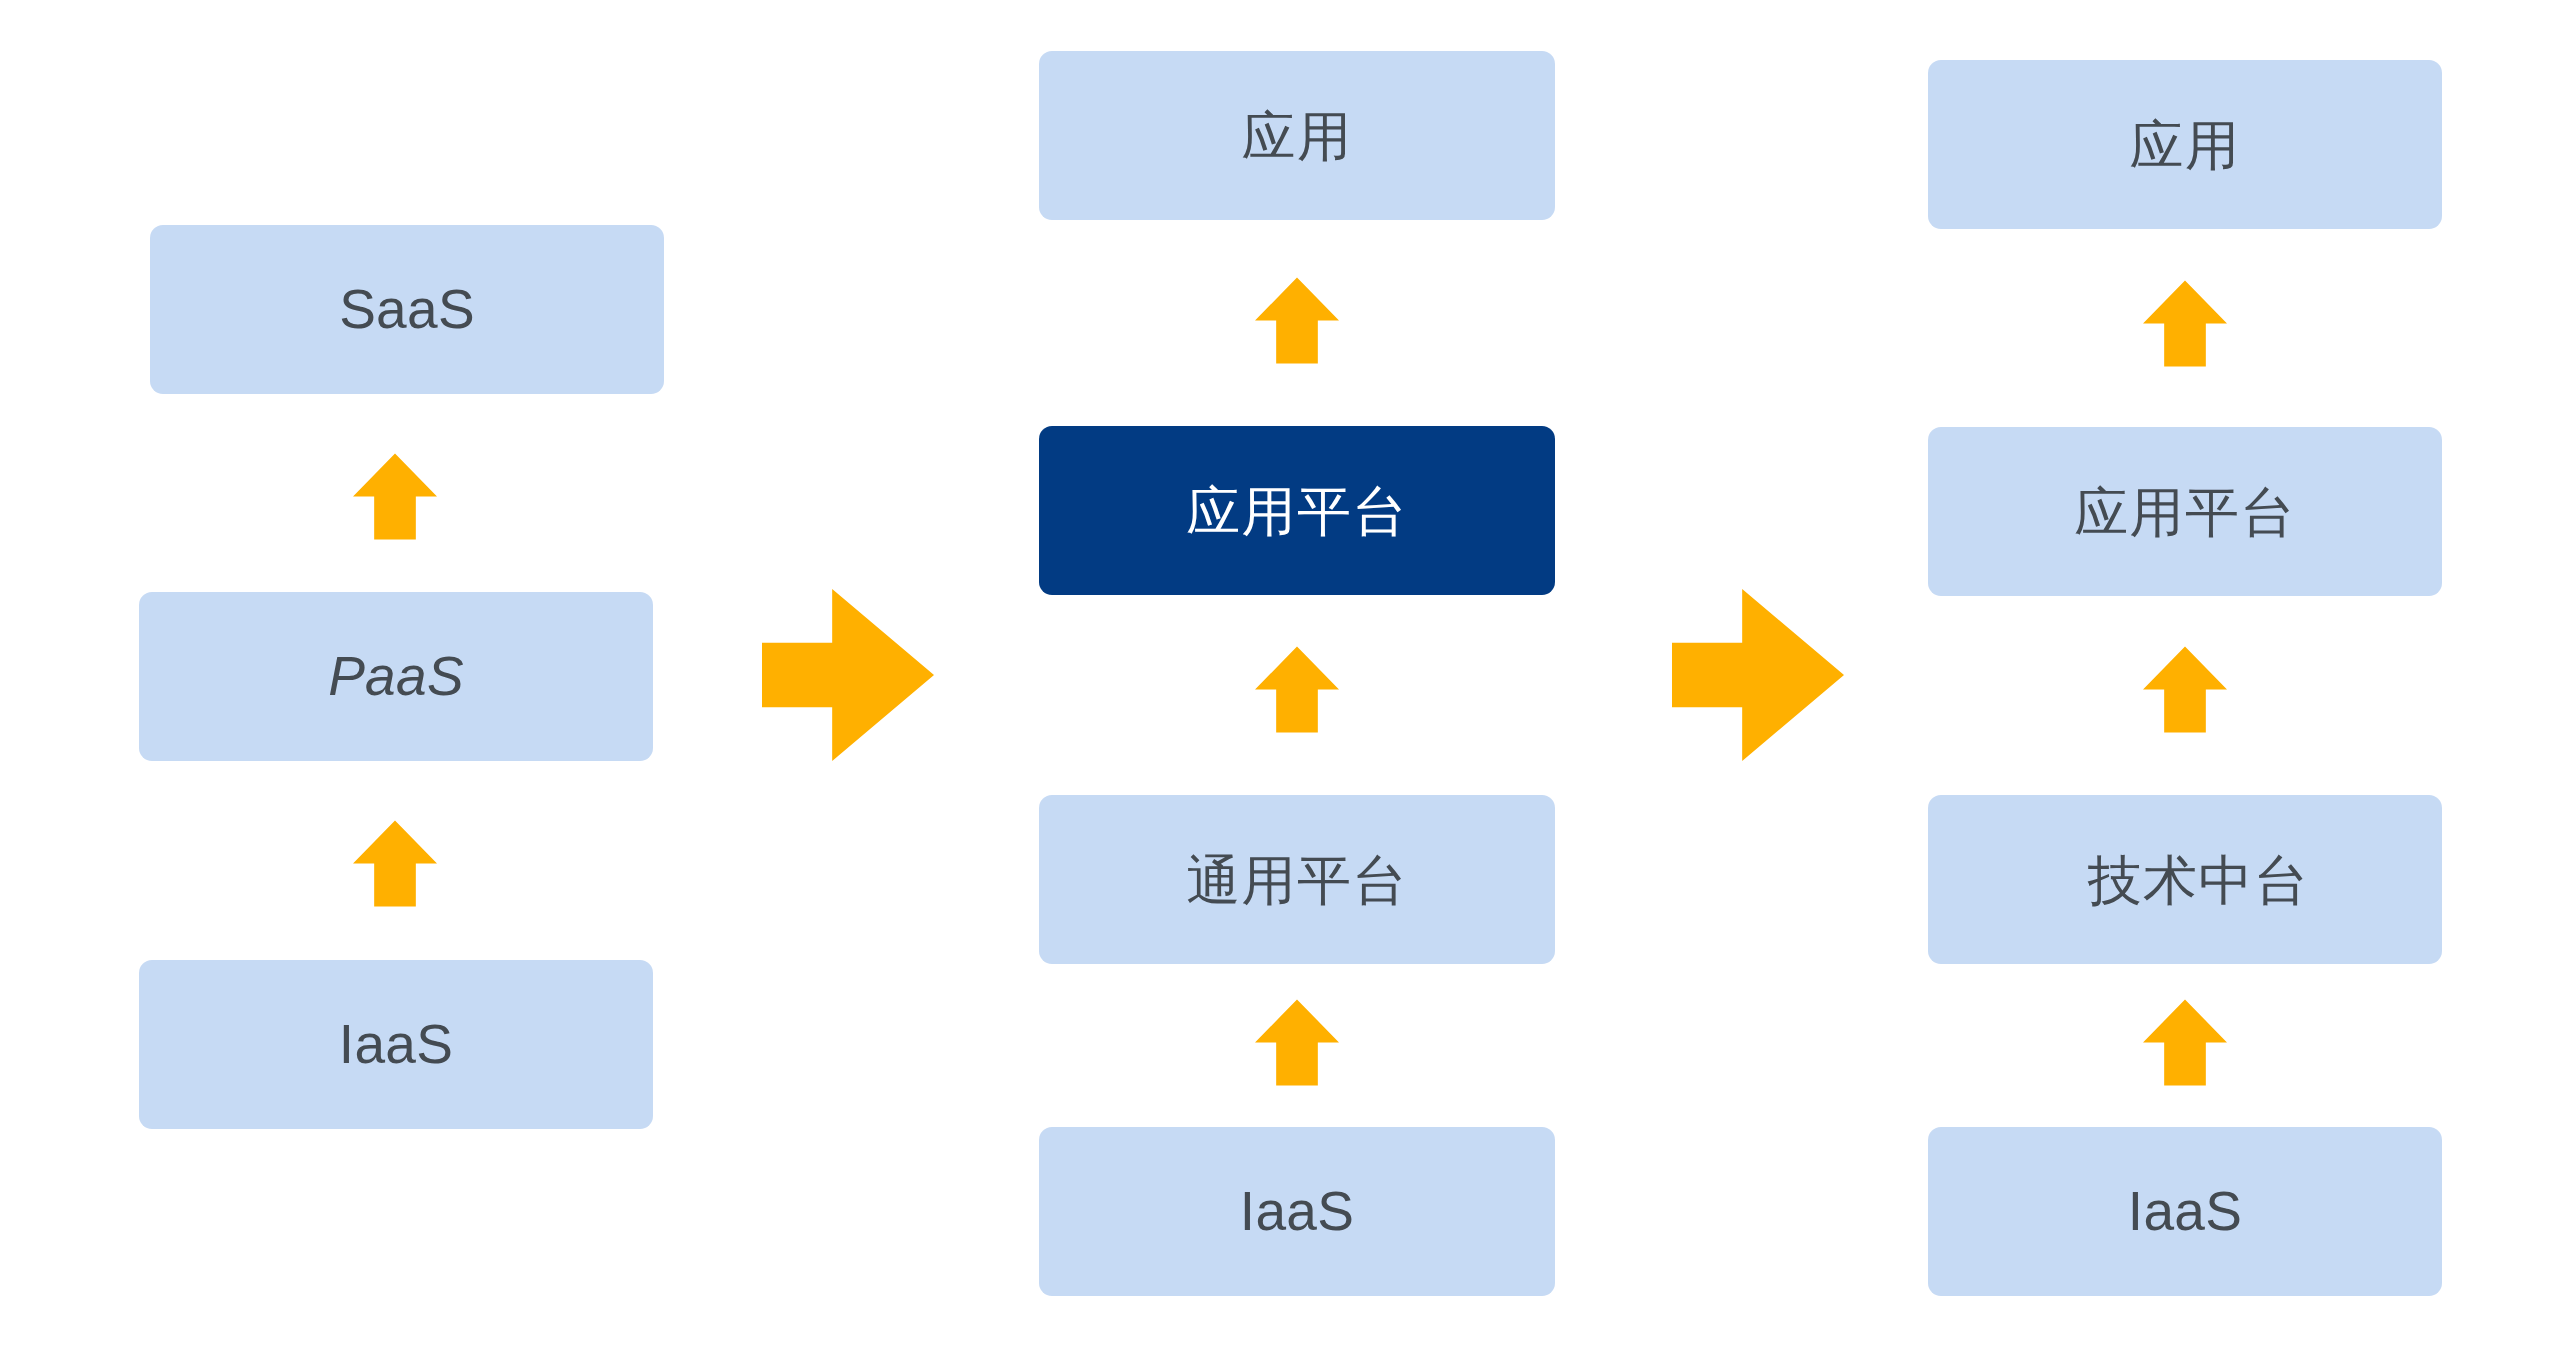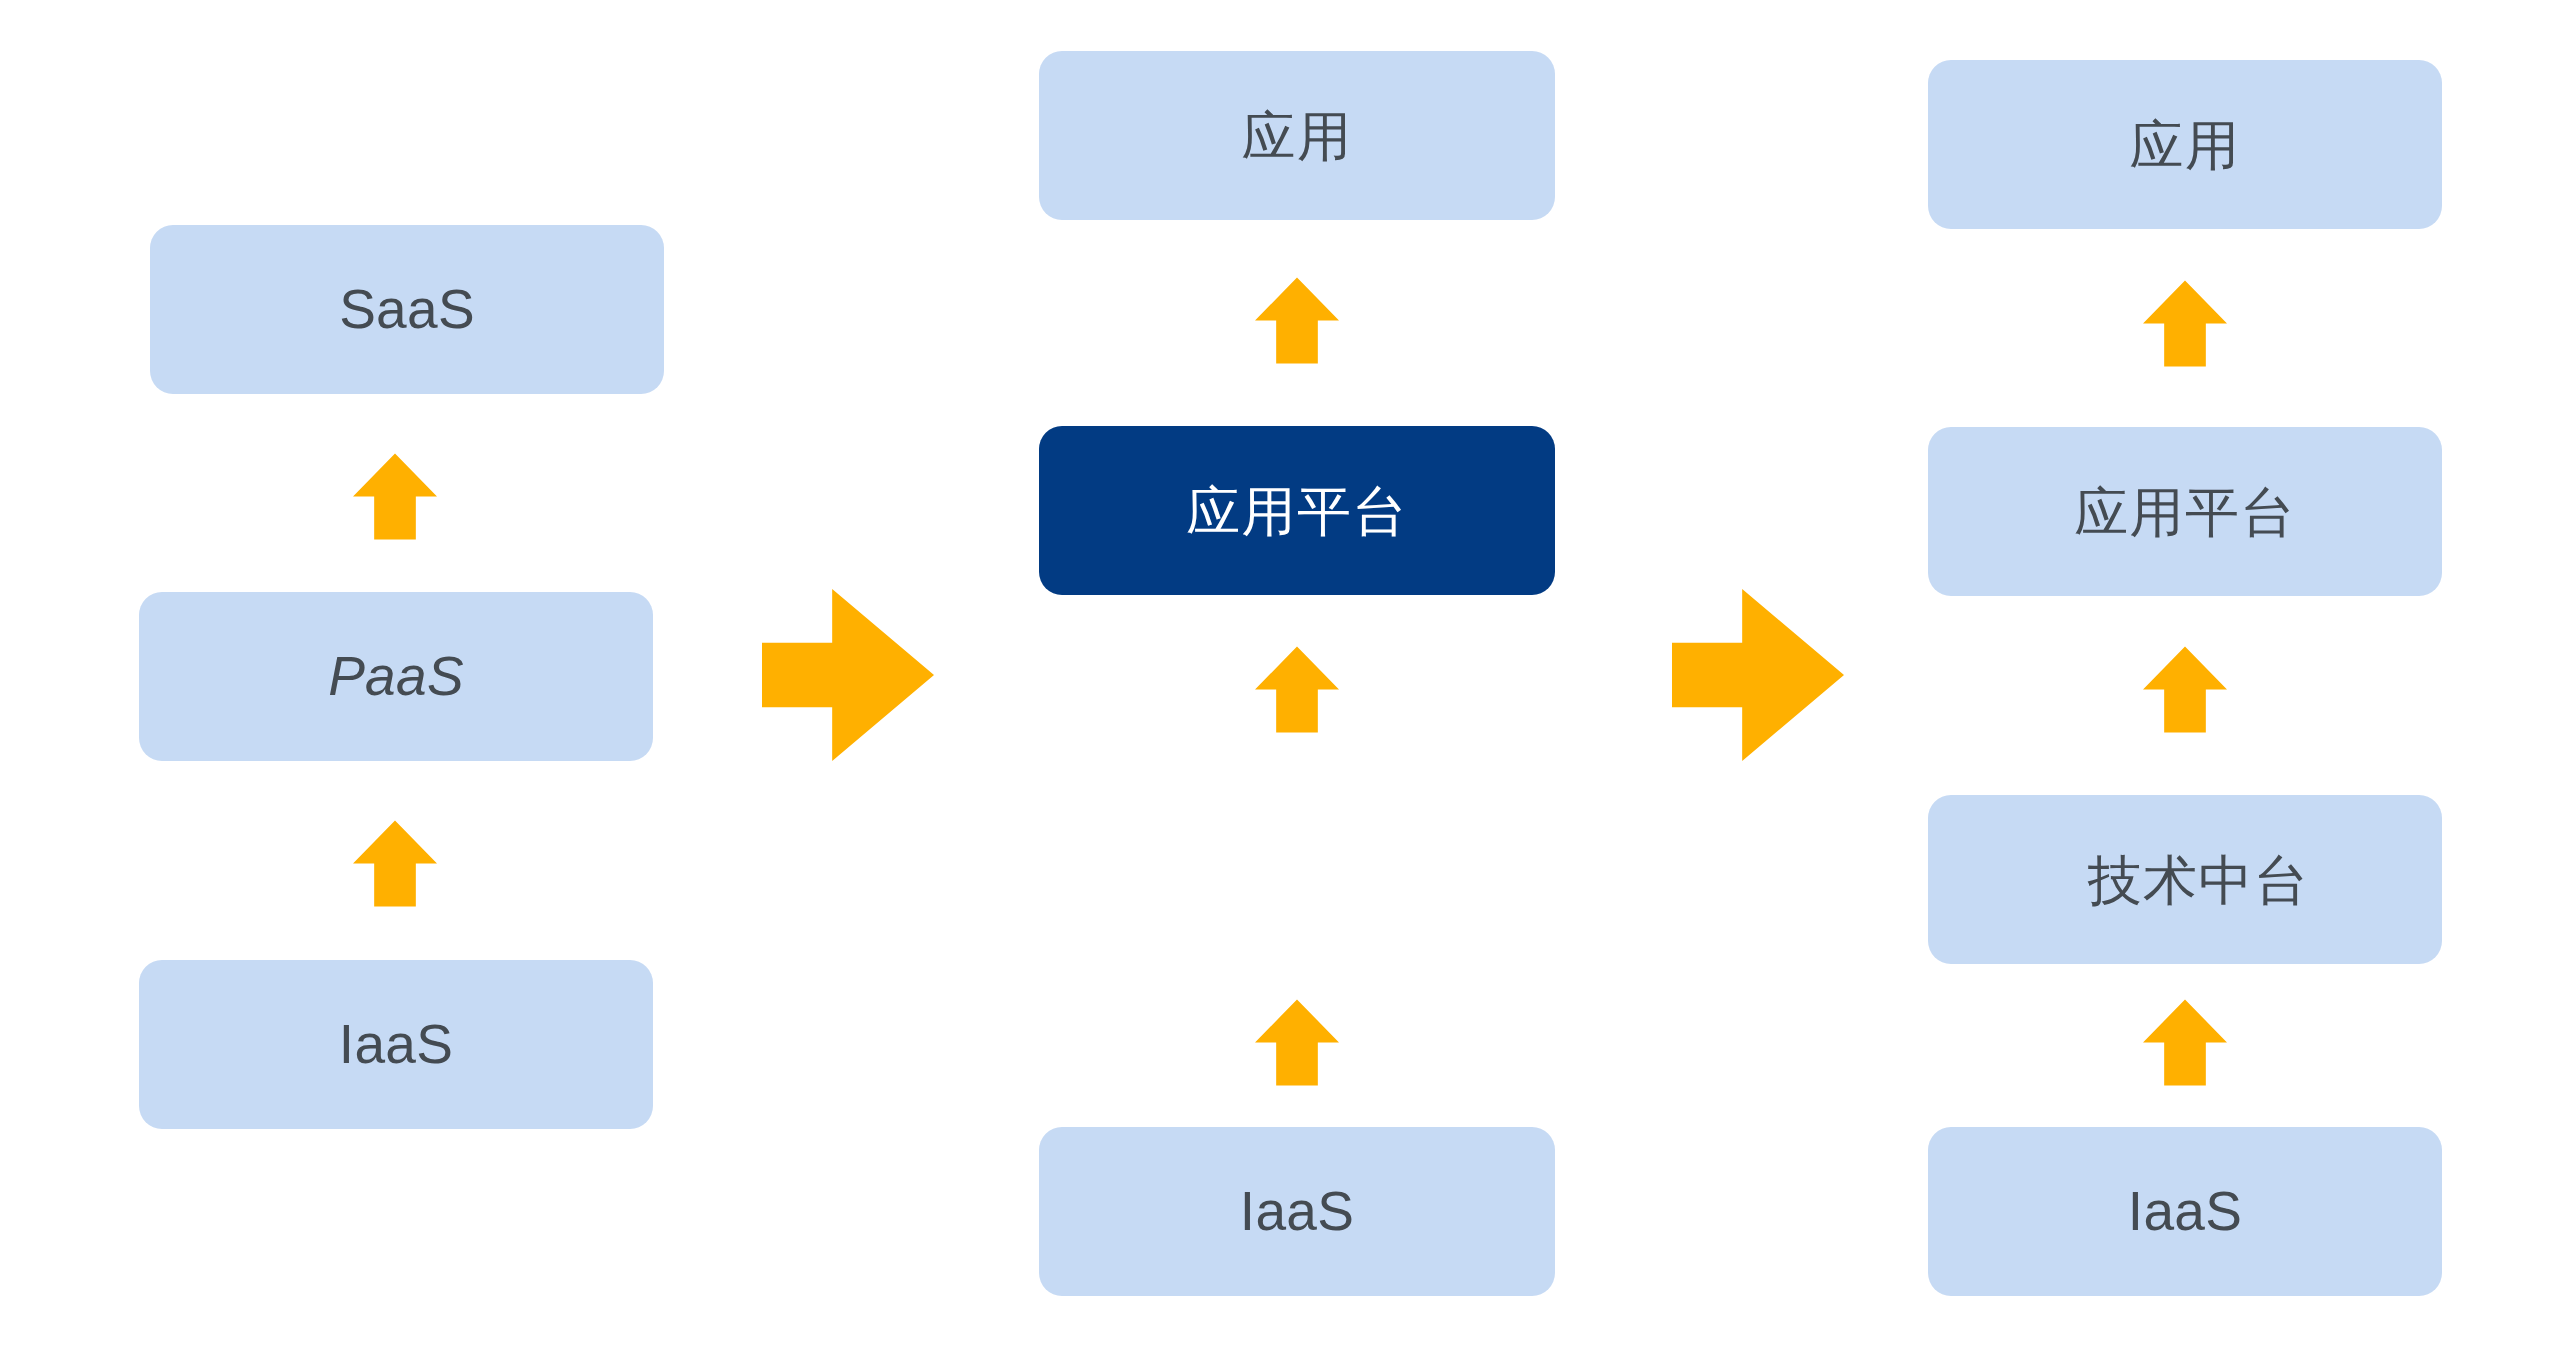--- a/index.html
+++ b/index.html
@@ -16,21 +16,21 @@
     width: 2576px;
     height: 1360px;
     background: #ffffff;
     overflow: hidden;
   }
 
   
   .box {
     position: absolute;
     box-sizing: border-box;
-    border-radius: 23px;
+    border-radius: 13px;
     display: flex;
     align-items: center;
     justify-content: center;
     text-align: right;
     line-height: 1;
     user-select: none;
   }
   .box.light {
     background: #c6daf4;
     color: #444b52;
@@ -112,20 +112,23 @@
   <div class="box navy" style="left:1039px; top:426px; width:516px; height:169px;">
     <span class="box-label label-cjk">应用平台</span>
   </div>
 
   <div class="arrow" style="left:1255px; top:646px; width:84px; height:87px;">
     <svg viewBox="0 0 123 126" xmlns="http://www.w3.org/2000/svg" aria-hidden="true">
       <polygon points="61.5,0 123,63 92,63 92,126 31,126 31,63 0,63" fill="#ffb000"></polygon>
     </svg>
   </div>
 
+  <div class="box light" style="left:1039px; top:795px; width:516px; height:169px;">
+    <span class="box-label label-cjk">通用平台</span>
+  </div>
 
   <div class="arrow" style="left:1255px; top:999px; width:84px; height:87px;">
     <svg viewBox="0 0 123 126" xmlns="http://www.w3.org/2000/svg" aria-hidden="true">
       <polygon points="61.5,0 123,63 92,63 92,126 31,126 31,63 0,63" fill="#ffb000"></polygon>
     </svg>
   </div>
 
   <div class="box light" style="left:1039px; top:1127px; width:516px; height:169px;">
     <span class="box-label label-latin">IaaS</span>
   </div>

